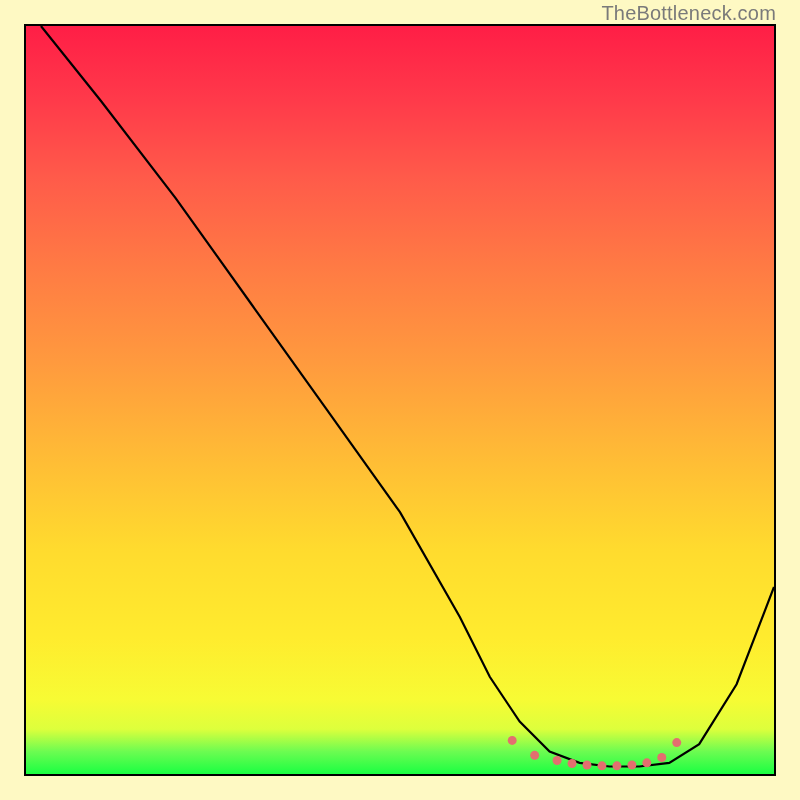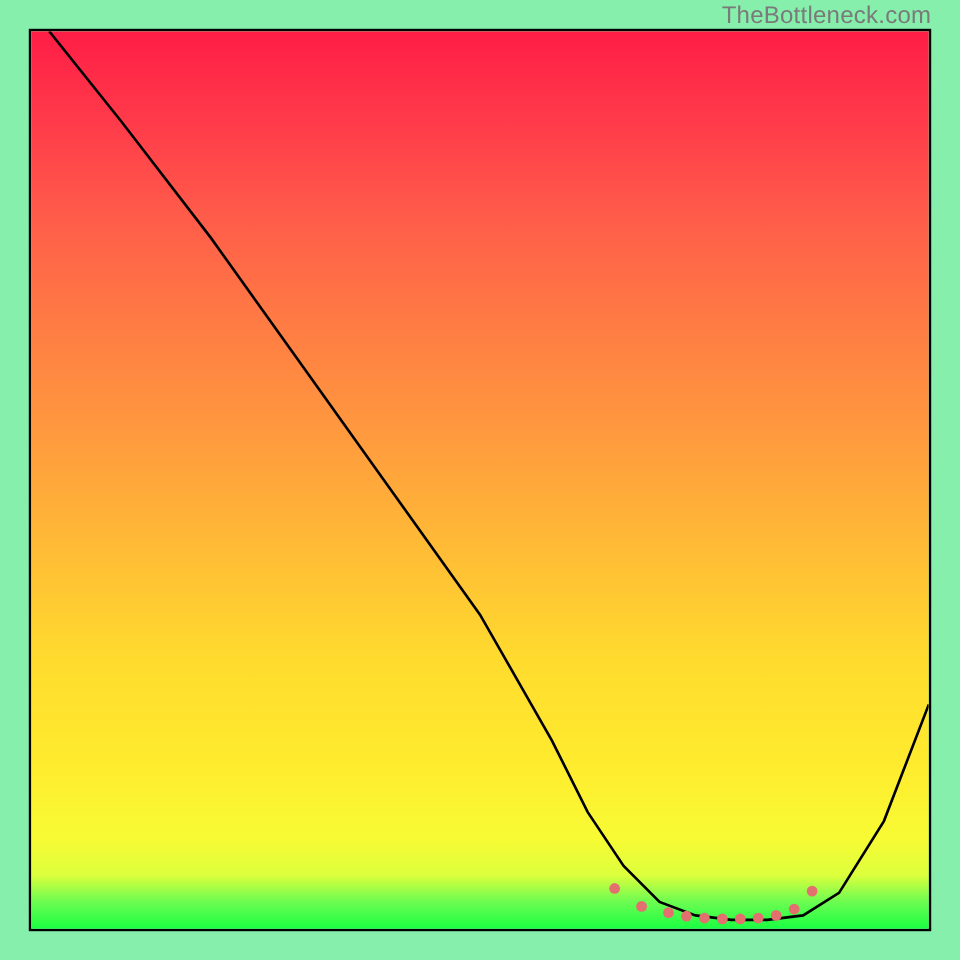--- a/index.html
+++ b/index.html
@@ -7,21 +7,21 @@
     padding: 0;
     width: 800px;
     height: 800px;
     background: #000;
     overflow: hidden;
   }
   .chart-container {
     position: relative;
     width: 800px;
     height: 800px;
-    background: #86efac;
+    background: #fef9c3;
   }
   .plot-area {
     position: absolute;
     left: 24px;
     top: 24px;
     width: 752px;
     height: 752px;
     border: 2px solid #000;
     box-sizing: border-box;
     overflow: hidden;

